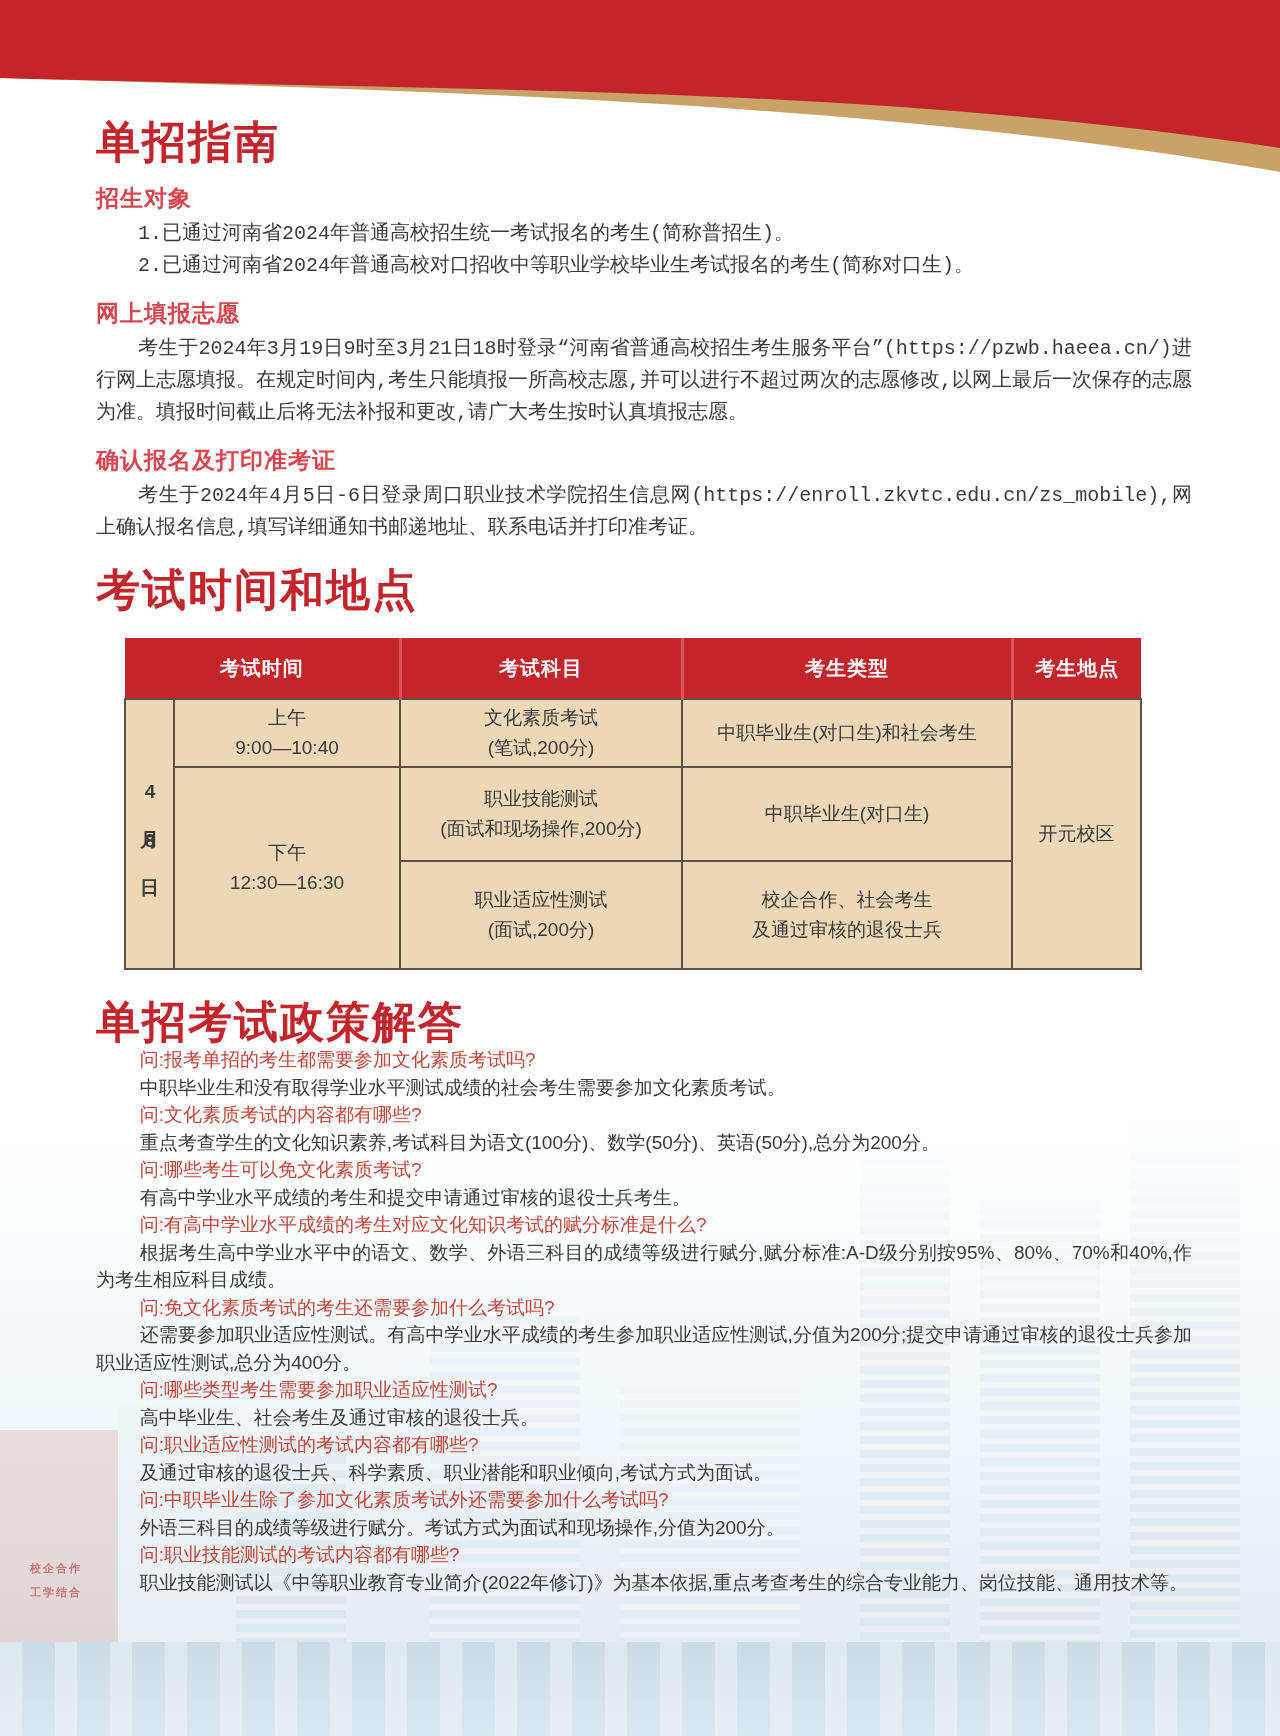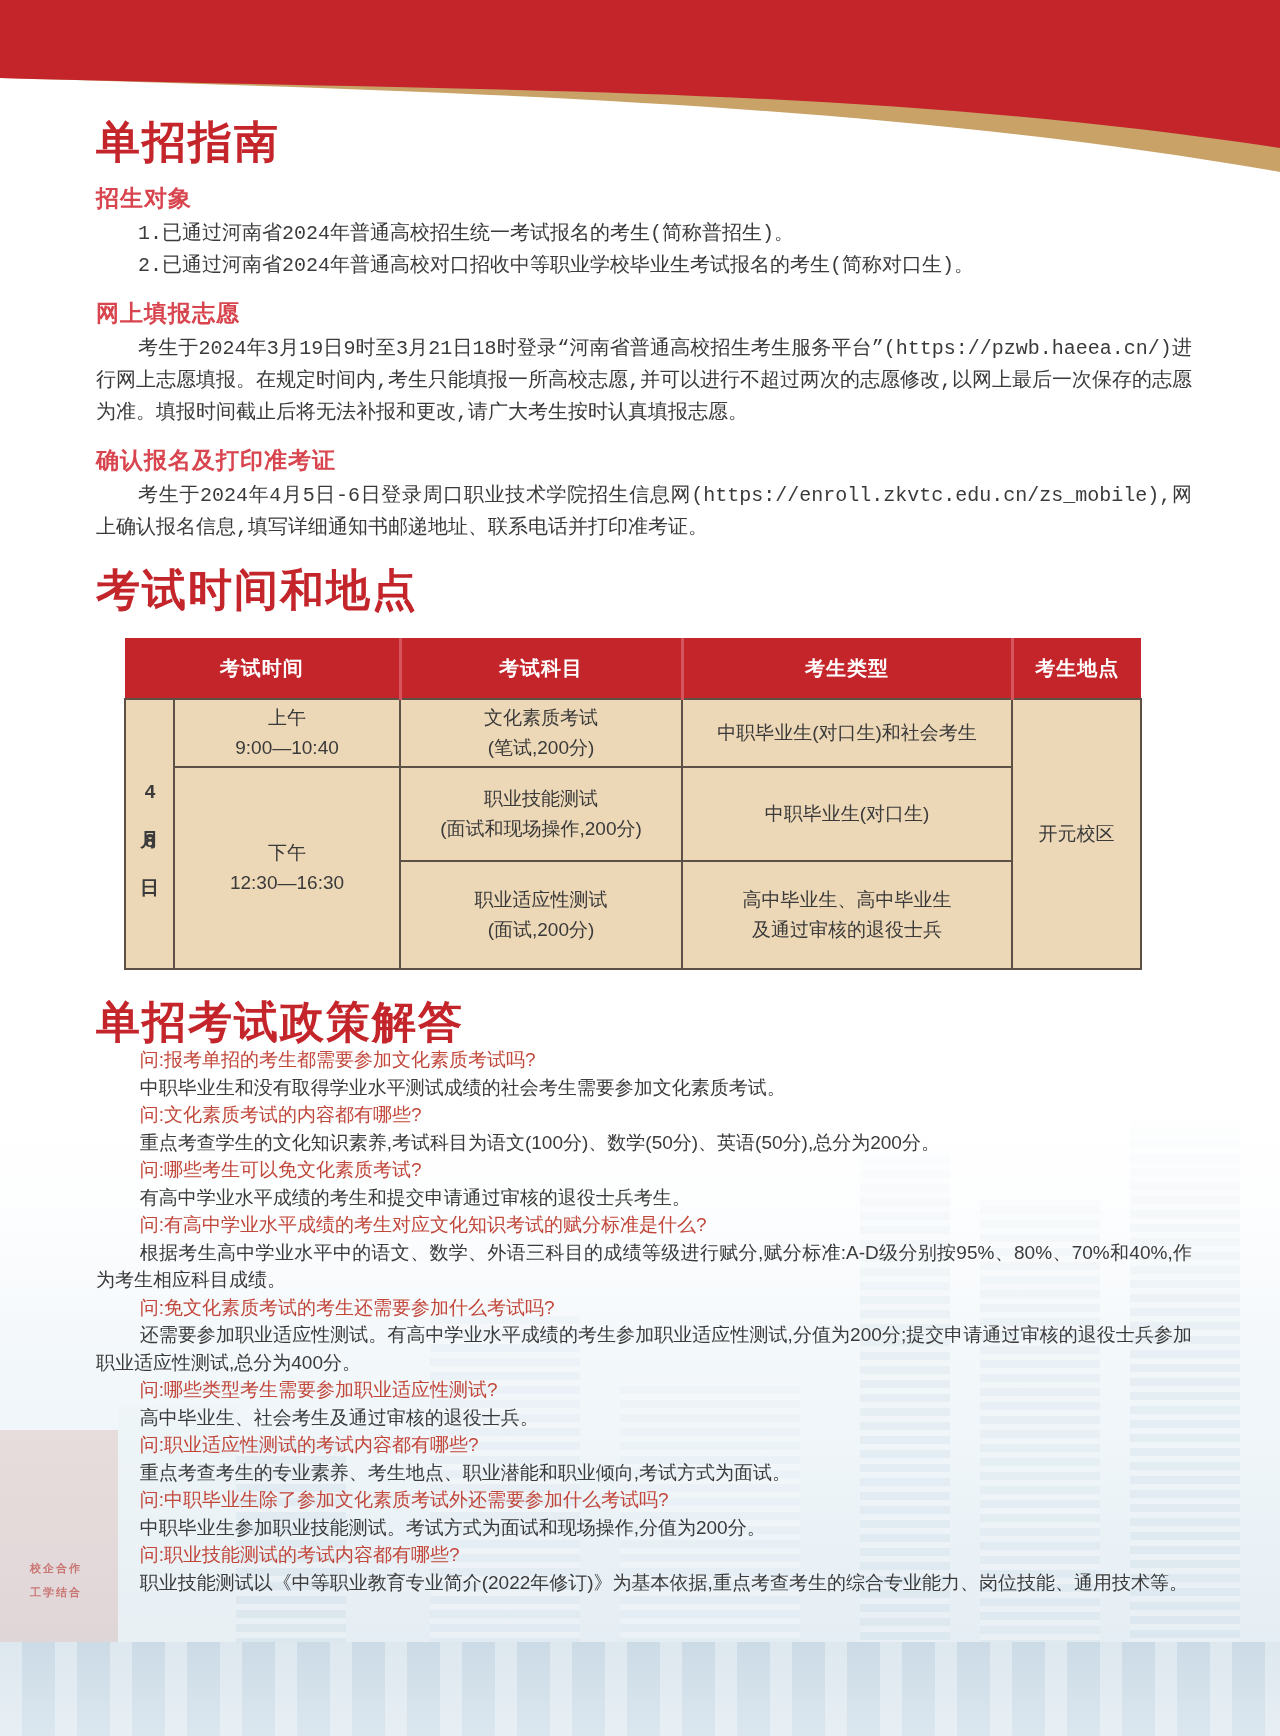--- a/index.html
+++ b/index.html
@@ -146,21 +146,21 @@
           <span>(面试和现场操作,200分)</span>
         </td>
         <td>中职毕业生(对口生)</td>
       </tr>
       <tr class="r3">
         <td>
           <span>职业适应性测试</span><br>
           <span>(面试,200分)</span>
         </td>
         <td>
-          <span>高中毕业生、高中毕业生</span><br>
+          <span>校企合作、社会考生</span><br>
           <span>及通过审核的退役士兵</span>
         </td>
       </tr>
     </tbody>
       </table>
 
     <h1 class="spaced-qa">单招考试政策解答</h1>
 
     <div class="qa">
       <div>
@@ -182,25 +182,25 @@
       <div>
         <p class="q">问:免文化素质考试的考生还需要参加什么考试吗?</p>
         <p class="a">还需要参加职业适应性测试。有高中学业水平成绩的考生参加职业适应性测试,分值为200分;提交申请通过审核的退役士兵参加职业适应性测试,总分为400分。</p>
       </div>
       <div>
         <p class="q">问:哪些类型考生需要参加职业适应性测试?</p>
         <p class="a">高中毕业生、社会考生及通过审核的退役士兵。</p>
       </div>
       <div>
         <p class="q">问:职业适应性测试的考试内容都有哪些?</p>
-        <p class="a">重点考查考生的专业素养、考生地点、职业潜能和职业倾向,考试方式为面试。</p>
+        <p class="a">及通过审核的退役士兵、科学素质、职业潜能和职业倾向,考试方式为面试。</p>
       </div>
       <div>
         <p class="q">问:中职毕业生除了参加文化素质考试外还需要参加什么考试吗?</p>
-        <p class="a">中职毕业生参加职业技能测试。考试方式为面试和现场操作,分值为200分。</p>
+        <p class="a">外语三科目的成绩等级进行赋分。考试方式为面试和现场操作,分值为200分。</p>
       </div>
       <div>
         <p class="q">问:职业技能测试的考试内容都有哪些?</p>
         <p class="a">职业技能测试以《中等职业教育专业简介(2022年修订)》为基本依据,重点考查考生的综合专业能力、岗位技能、通用技术等。</p>
       </div>
     </div>
 
   </div>
 </div>
 

